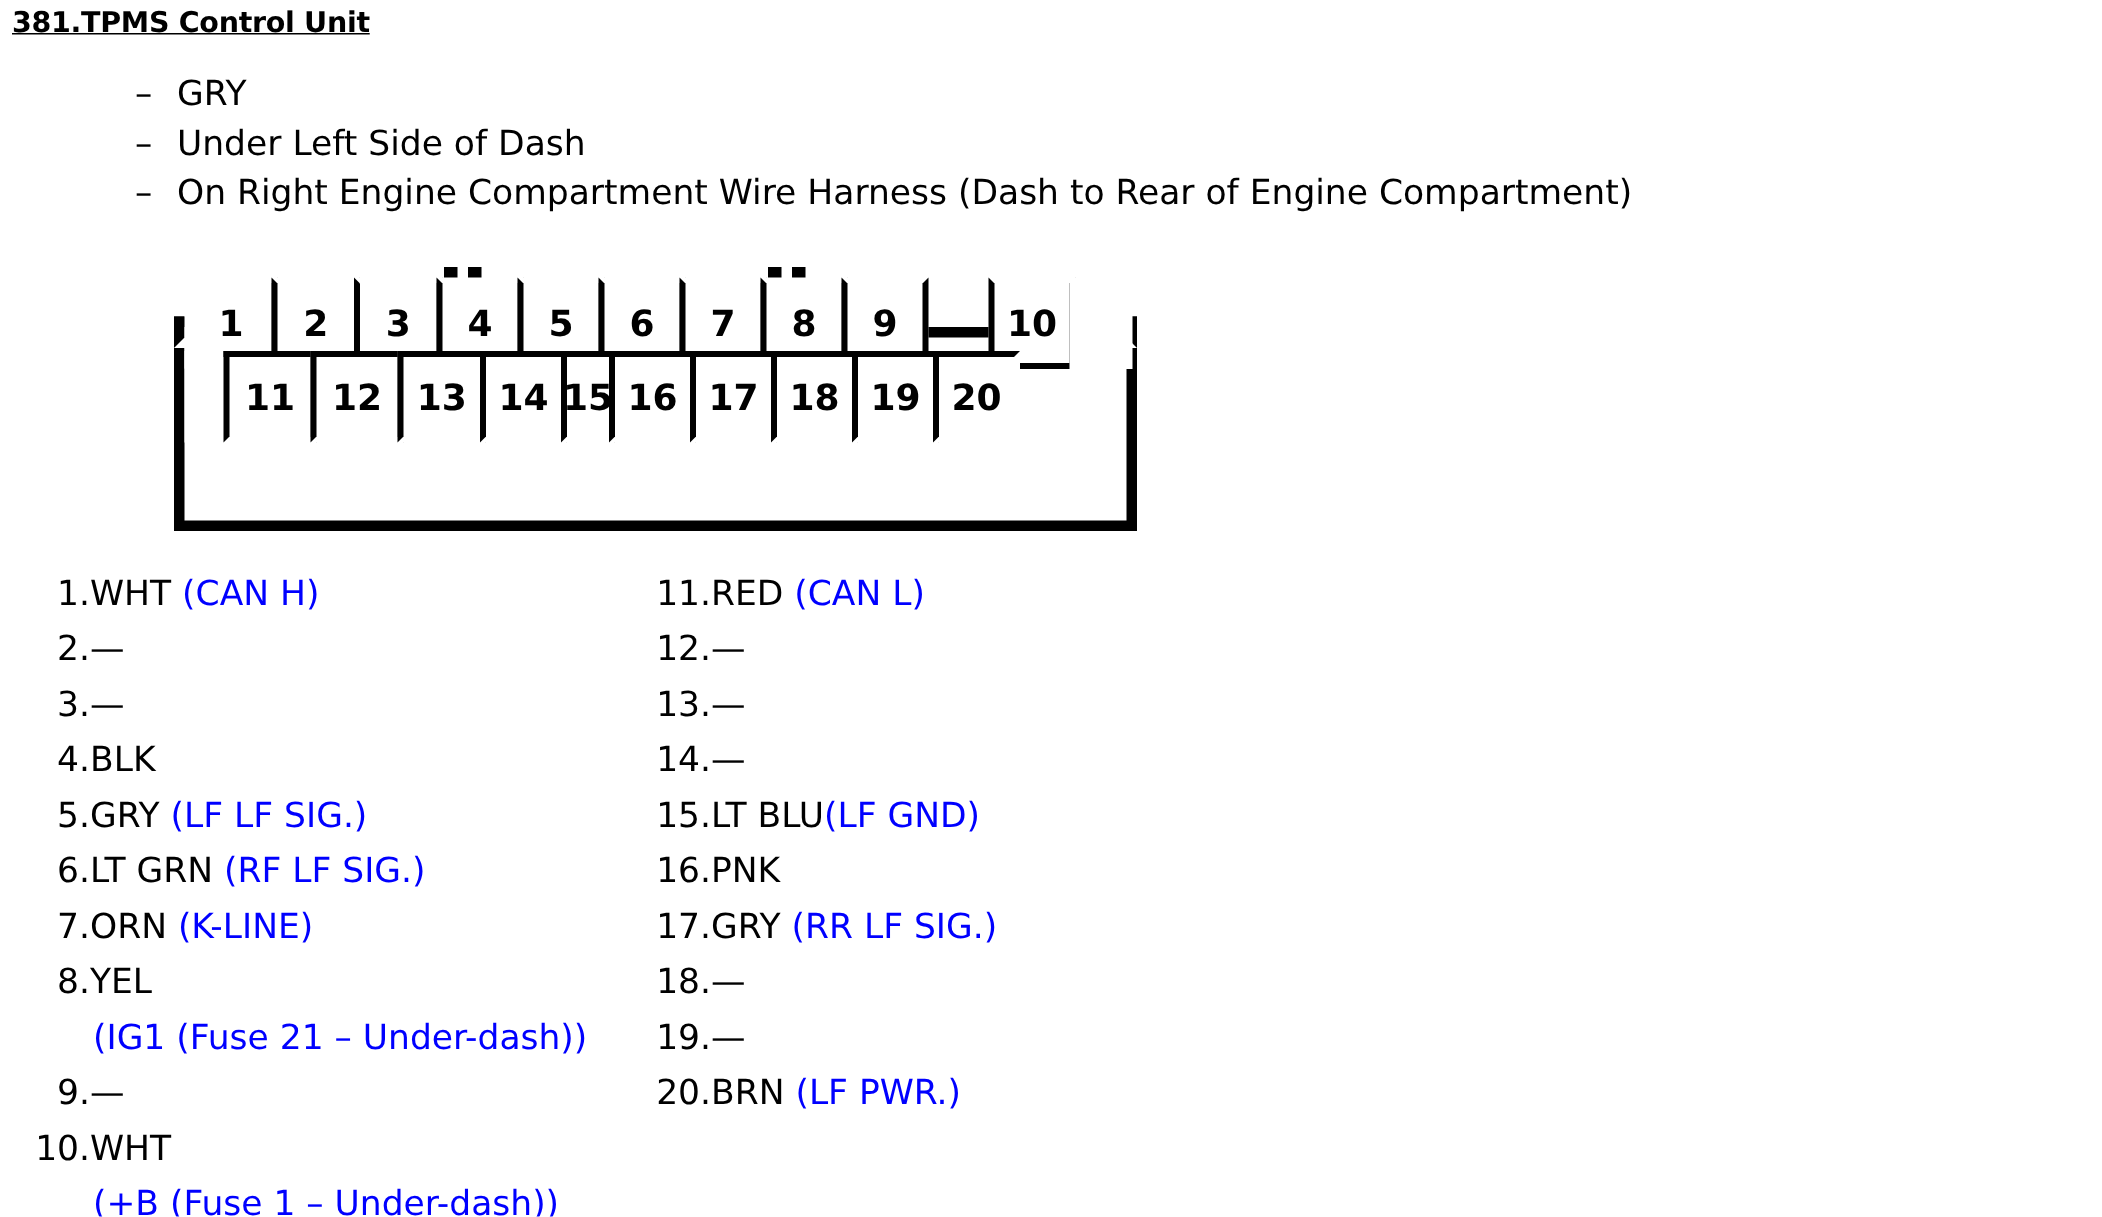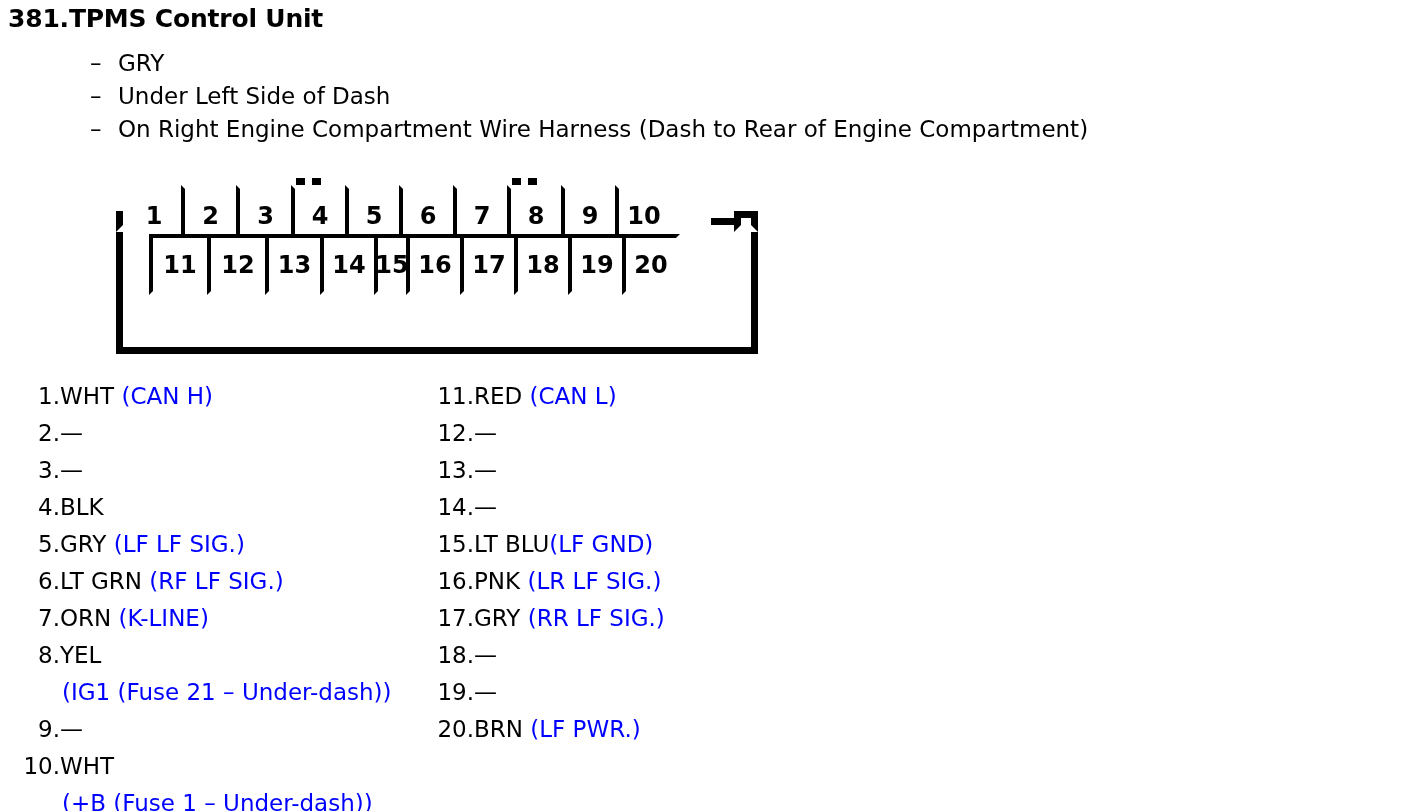--- a/index.html
+++ b/index.html
@@ -14,24 +14,25 @@
     font-family: "DejaVu Sans", sans-serif;
     color: #000000;
     overflow: hidden;
   }
 
   
   #page-title {
     position: absolute;
     left: 8px;
     top: 4px;
-    font-size: 25px;
+    font-size: 19px;
     font-weight: bold;
     letter-spacing: -0.2px;
     white-space: nowrap;
+    text-decoration: underline;
   }
   #bullet-list {
     position: absolute;
     left: 90px;
     top: 50px;
     width: 1300px;
   }
   .bullet-row {
     display: flex;
     align-items: flex-start;
@@ -171,21 +172,21 @@
   <div class="crow" id="crow-top">
     <div class="cell nb-left nb-top" style="width:62px;">1</div>
     <div class="cell nb-top" style="width:59px;">2</div>
     <div class="cell nb-top" style="width:59px;">3</div>
     <div class="cell nb-top" style="width:58px;">4</div>
     <div class="cell nb-top" style="width:58px;">5</div>
     <div class="cell nb-top" style="width:58px;">6</div>
     <div class="cell nb-top" style="width:58px;">7</div>
     <div class="cell nb-top" style="width:58px;">8</div>
     <div class="cell nb-top" style="width:58px;">9</div>
-    <div class="cell nb-top" style="width:58px;">10</div>
+    <div class="cell nb-top" style="width:58px;margin-left:44px;">10</div>
     <div class="cell blank nb-right" style="width:42px;"></div>
   </div>
 
   <div class="crow" id="crow-bottom">
     <div class="cell blank nb-left" style="width:30px;"></div>
     <div class="cell nb-bottom" style="width:62px;">11</div>
     <div class="cell nb-bottom" style="width:62px;">12</div>
     <div class="cell nb-bottom" style="width:59px;">13</div>
     <div class="cell nb-bottom" style="width:58px;">14</div>
     <div class="cell nb-bottom" style="width:36px;">15</div>
@@ -304,21 +305,20 @@
     <div class="pin-main">
       <span class="pin-num">15.</span>
       <span class="pin-color">LT BLU</span>
       <span class="pin-fn">(LF GND)</span>
     </div>
   </div>
   <div class="pin-entry">
     <div class="pin-main">
       <span class="pin-num">16.</span>
       <span class="pin-color">PNK</span>
-      <span class="pin-fn"> (LR LF SIG.)</span>
     </div>
   </div>
   <div class="pin-entry">
     <div class="pin-main">
       <span class="pin-num">17.</span>
       <span class="pin-color">GRY</span>
       <span class="pin-fn"> (RR LF SIG.)</span>
     </div>
   </div>
   <div class="pin-entry">

